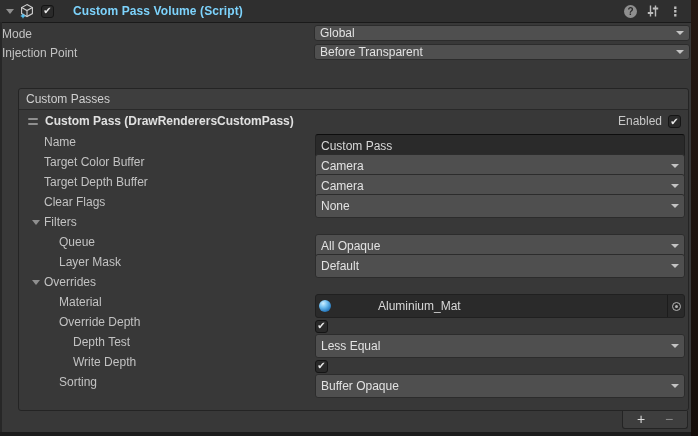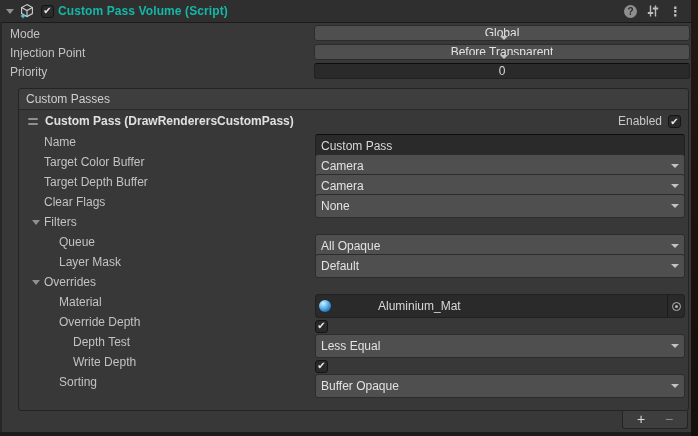--- a/index.html
+++ b/index.html
@@ -15,38 +15,38 @@
   .left-edge{position:absolute;top:22px;left:0;width:2px;bottom:0;background:#272727;z-index:8;}
 
   
   .comp-header{
     position:absolute;top:0;left:0;right:7px;height:22px;
     background:#2f2f2f;border-bottom:1px solid #1a1a1a;
     display:flex;align-items:center;z-index:5;
   }
   .tri{width:0;height:0;border-left:4px solid transparent;border-right:4px solid transparent;border-top:5px solid #8f8f8f;display:inline-block;}
   .comp-header .tri{margin:0 5px 0 6px;}
-  .comp-title{font-weight:bold;color:#14b8a6;margin-left:4px;letter-spacing:.1px;}
+  .comp-title{font-weight:bold;color:#7dd3fc;margin-left:19px;letter-spacing:.1px;}
   .hdr-icons{margin-left:auto;display:flex;align-items:center;gap:9px;padding-right:9px;}
   .help-icon{width:13px;height:13px;border-radius:50%;background:#8f8f8f;color:#2c2c2c;font-weight:bold;font-size:10px;display:flex;align-items:center;justify-content:center;}
   .kebab{color:#bdbdbd;font-size:13px;font-weight:bold;letter-spacing:0;line-height:13px;}
 
   
   .checkbox{
     width:13px;height:13px;background:#2a2a2a;border:1px solid #151515;border-radius:3px;
     display:inline-flex;align-items:center;justify-content:center;box-sizing:border-box;
   }
   .checkbox .tick{color:#eaeaea;font-size:10px;font-weight:bold;line-height:10px;transform:translateY(-0.5px);}
 
   
   .row{position:relative;display:flex;align-items:center;}
   .rows-top{position:absolute;top:24px;left:0;right:7px;}
   .rows-top .row{height:19px;}
-  .rows-top .lbl{padding-left:10px;}
-  .rows-top .field{position:absolute;left:314px;right:1px;top:1px;height:16px;flex-direction:column;}
+  .rows-top .lbl{padding-left:2px;}
+  .rows-top .field{position:absolute;left:314px;right:1px;top:1px;height:16px;}
   .lbl{color:#c2c2c2;white-space:nowrap;}
 
   .field{box-sizing:border-box;display:flex;align-items:center;border-radius:3px;}
   .dropdown{background:#4f4f4f;border:1px solid #2c2c2c;padding:0 5px;color:#e2e2e2;}
   .dropdown .val{flex:1;overflow:hidden;white-space:nowrap;}
   .chev{width:0;height:0;border-left:4px solid transparent;border-right:4px solid transparent;border-top:4px solid #c4c4c4;margin-left:4px;}
   .textfield{background:#2a2a2a;border:1px solid #212121;border-top-color:#0d0d0d;padding:0 5px;color:#d8d8d8;}
   .objectfield{background:#2a2a2a;border:1px solid #202020;padding:0 0 0 3px;color:#d8d8d8;}
   .objectfield .oname{flex:1;overflow:hidden;white-space:nowrap;padding-left:4px;margin-left:43px;}
   .sphere{width:12px;height:12px;border-radius:50%;background:radial-gradient(circle at 35% 28%,#cdeeff 0%,#6fbef0 35%,#2d7fc2 70%,#123f66 100%);flex:0 0 12px;}
@@ -121,26 +121,20 @@
           <span class="chev"></span>
         </div>
       </div>
       <div class="row">
         <span class="lbl">Injection Point</span>
         <div class="field dropdown">
           <span class="val">Before Transparent</span>
           <span class="chev"></span>
         </div>
       </div>
-      <div class="row">
-        <span class="lbl">Priority</span>
-        <div class="field textfield">
-          <span>0</span>
-        </div>
-      </div>
     </div>
 
   <div class="passes-box">
     <div class="box-header">
       <span>Custom Passes</span>
     </div>
     <div class="pass-title-row">
       <span class="drag-handle">
           <i></i>
           <i></i>

